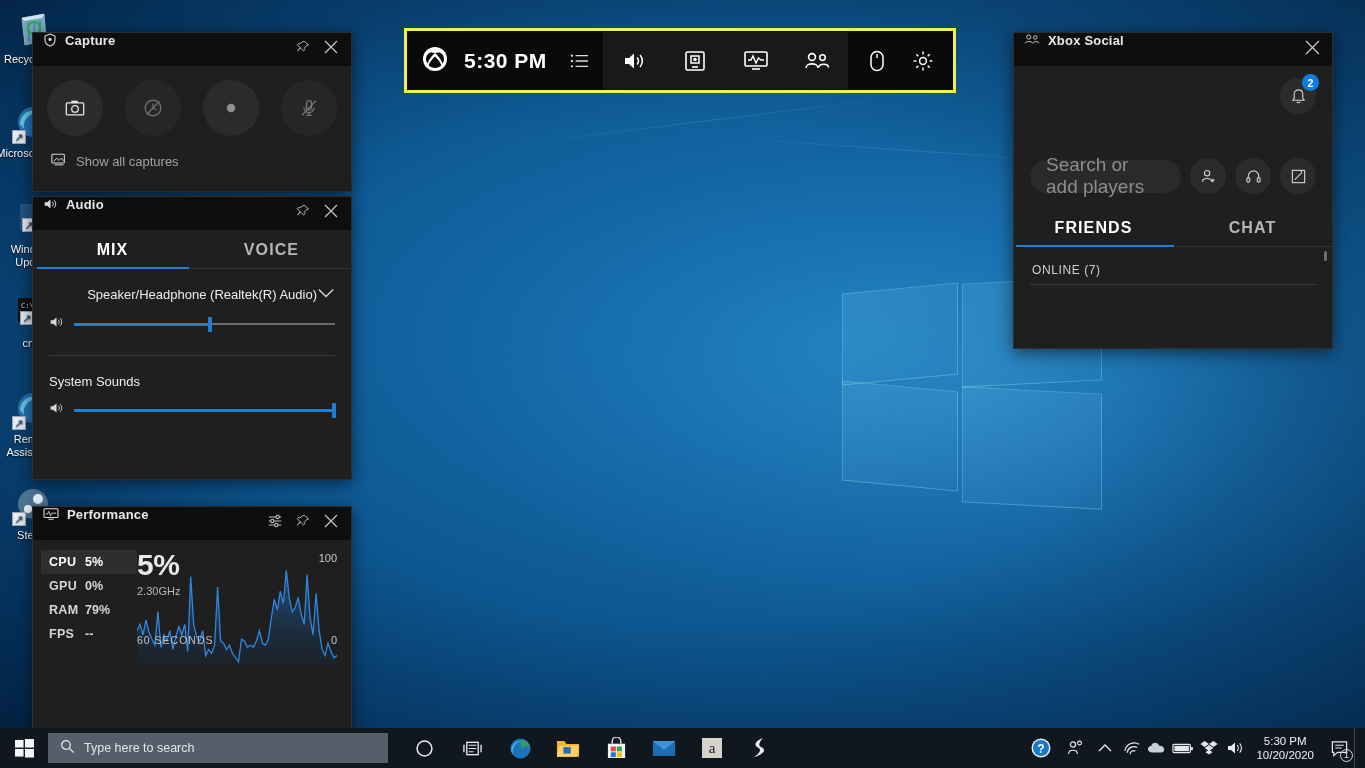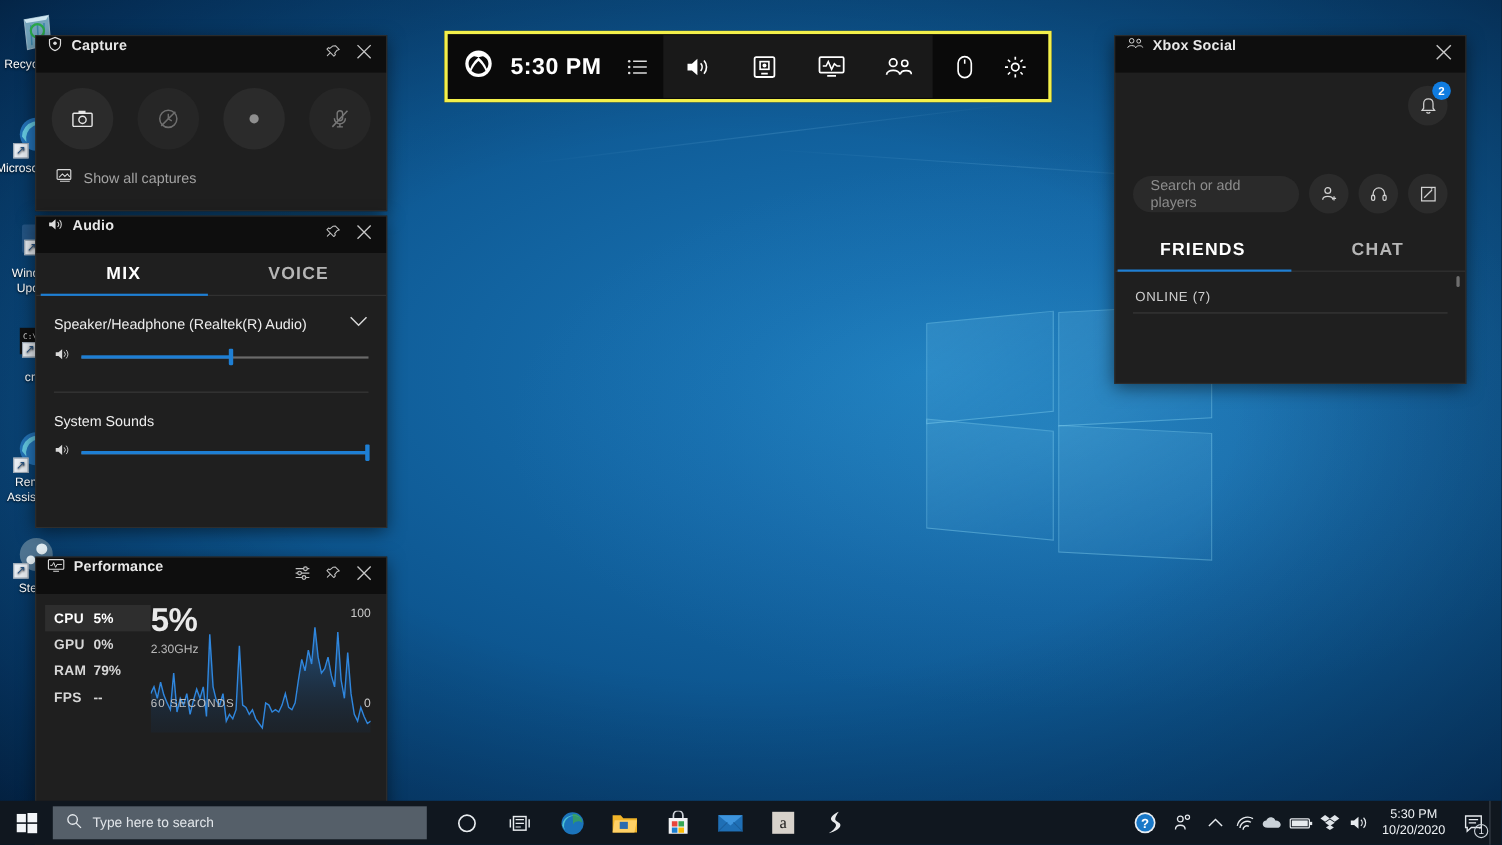--- a/index.html
+++ b/index.html
@@ -76,21 +76,21 @@
   }
   .cap-btn.dim { background: #292929; opacity: .72; }
   .cap-foot { display: flex; align-items: center; gap: 9px; padding: 16px 0 0 18px; font-size: 13px; color: #a3a3a3; }
 
   
   #audio { left: 32px; top: 196px; width: 320px; height: 284px; }
   .tabs { display: flex; position: relative; border-bottom: 1px solid #343434; }
   .tab { flex: 1; text-align: center; padding: 11px 0 9px; font-size: 16px; font-weight: bold; letter-spacing: 1.1px; color: #b6b6b6; }
   .tab.active { color: #fff; }
   .tab-underline { position: absolute; bottom: -1px; height: 2px; background: #1e7fd4; }
-  .dev-row { display: flex; align-items: center; padding: 16px 16px 0; }
+  .dev-row { display: flex; align-items: center; padding: 16px 16px 0; text-align: right; }
   .dev-name { font-size: 13px; color: #ededed; flex: 1; }
   .slider-row { display: flex; align-items: center; padding: 12px 16px 0; gap: 10px; }
   .track { position: relative; flex: 1; height: 14px; display: flex; align-items: center; }
   .track .base { position: absolute; left: 0; right: 0; height: 2px; background: #6a6a6a; }
   .track .fill { position: absolute; left: 0; height: 3px; background: #1e7fd4; }
   .track .thumb { position: absolute; width: 4px; height: 15px; background: #1e7fd4; border-radius: 1px; }
   .hr { height: 1px; background: #3a3a3a; margin: 22px 16px 0; }
   .sec-label { font-size: 13px; color: #ededed; padding: 18px 16px 0; }
 
   
@@ -114,21 +114,21 @@
   .bell-wrap { position: absolute; right: 16px; top: 12px; width: 36px; height: 36px; }
   .circ-btn { width: 36px; height: 36px; border-radius: 50%; background: #2b2b2b; display: flex; align-items: center; justify-content: center; }
   .badge {
     position: absolute; right: -3px; top: -4px; min-width: 17px; height: 17px; border-radius: 9px;
     background: #107ce0; color: #fff; font-size: 10.5px; font-weight: bold;
     display: flex; align-items: center; justify-content: center; padding: 0 4px;
   }
   .soc-search-row { display: flex; align-items: center; gap: 9px; padding: 0 16px; }
   .search-pill {
     flex: 1; height: 33px; border-radius: 17px; background: #2a2a2a;
-    display: flex; align-items: center; padding: 0 16px; font-size: 13px; color: #8d8d8d;
+    display: flex; align-items: center; padding: 0 16px; font-size: 19px; color: #8d8d8d;
   }
   .online-hdr { padding: 16px 18px 7px; font-size: 12px; color: #cfcfcf; letter-spacing: .6px; }
   .online-rule { height: 1px; background: #3b3b3b; margin: 0 16px; }
   .soc-scroll { position: absolute; right: 5px; top: 4px; width: 3px; height: 10px; background: #6e6e6e; border-radius: 2px; }
 
   
   #gamebar {
     position: absolute; left: 404px; top: 28px; width: 552px; height: 65px;
     border: 3px solid #f3f04a; background: #0b0b0b; padding: 1px;
     display: flex; align-items: stretch;

